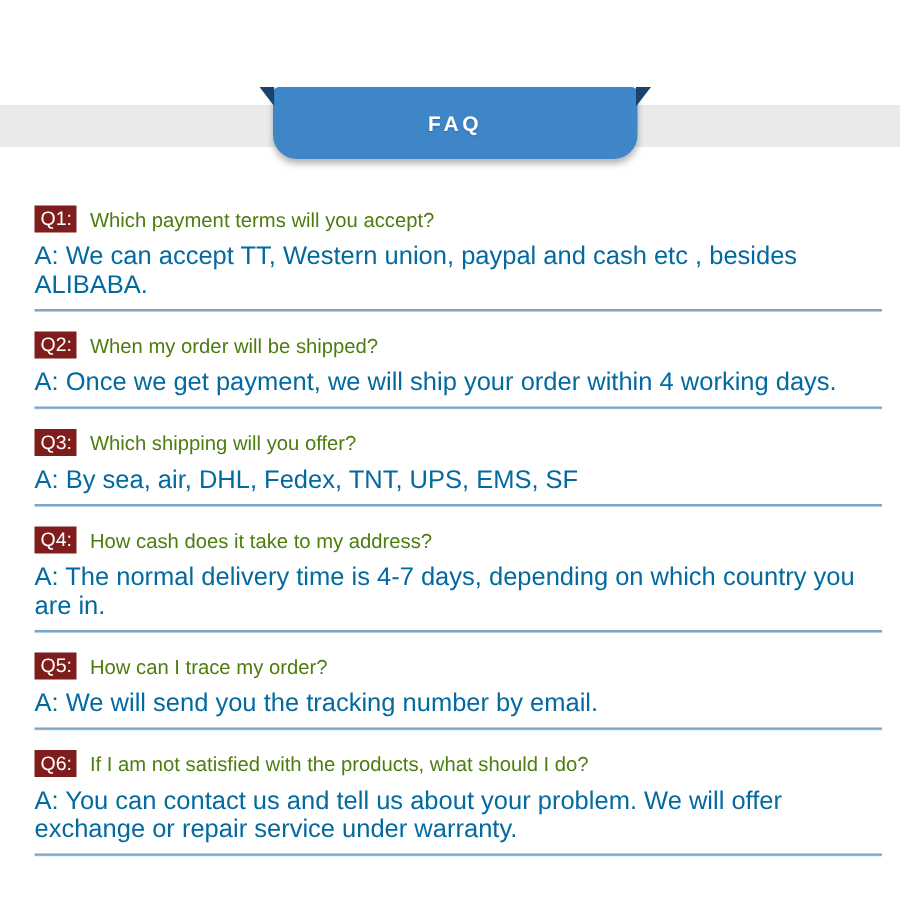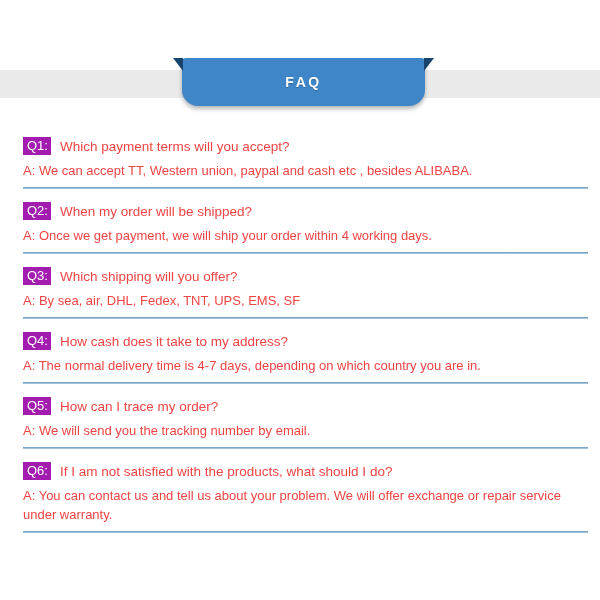--- a/index.html
+++ b/index.html
@@ -63,36 +63,36 @@
   }
   .qa { margin: 0; }
   .q-row {
     display: flex;
     align-items: center;
     gap: 9px;
     margin-bottom: 6px;
   }
   .q-badge {
     display: inline-block;
-    background: #a21caf;
+    background: #7f1d1d;
     color: #ffffff;
     font-size: 13px;
     line-height: 14px;
     padding: 2px 3px 2px 4px;
     flex: 0 0 auto;
   }
   .q-text {
     font-size: 13.5px;
-    color: #ef4444;
+    color: #4d7c0f;
   }
   .a-text {
     margin: 0 0 7px 0;
-    font-size: 13px;
+    font-size: 17px;
     line-height: 19px;
-    color: #ef4444;
+    color: #0369a1;
   }
   .divider {
     height: 2px;
     background: linear-gradient(to bottom, #79a6c9 0%, #79a6c9 55%, #d5e6f3 100%);
     margin-bottom: 13px;
   }
 </style>
 </head>
 <body>
 

